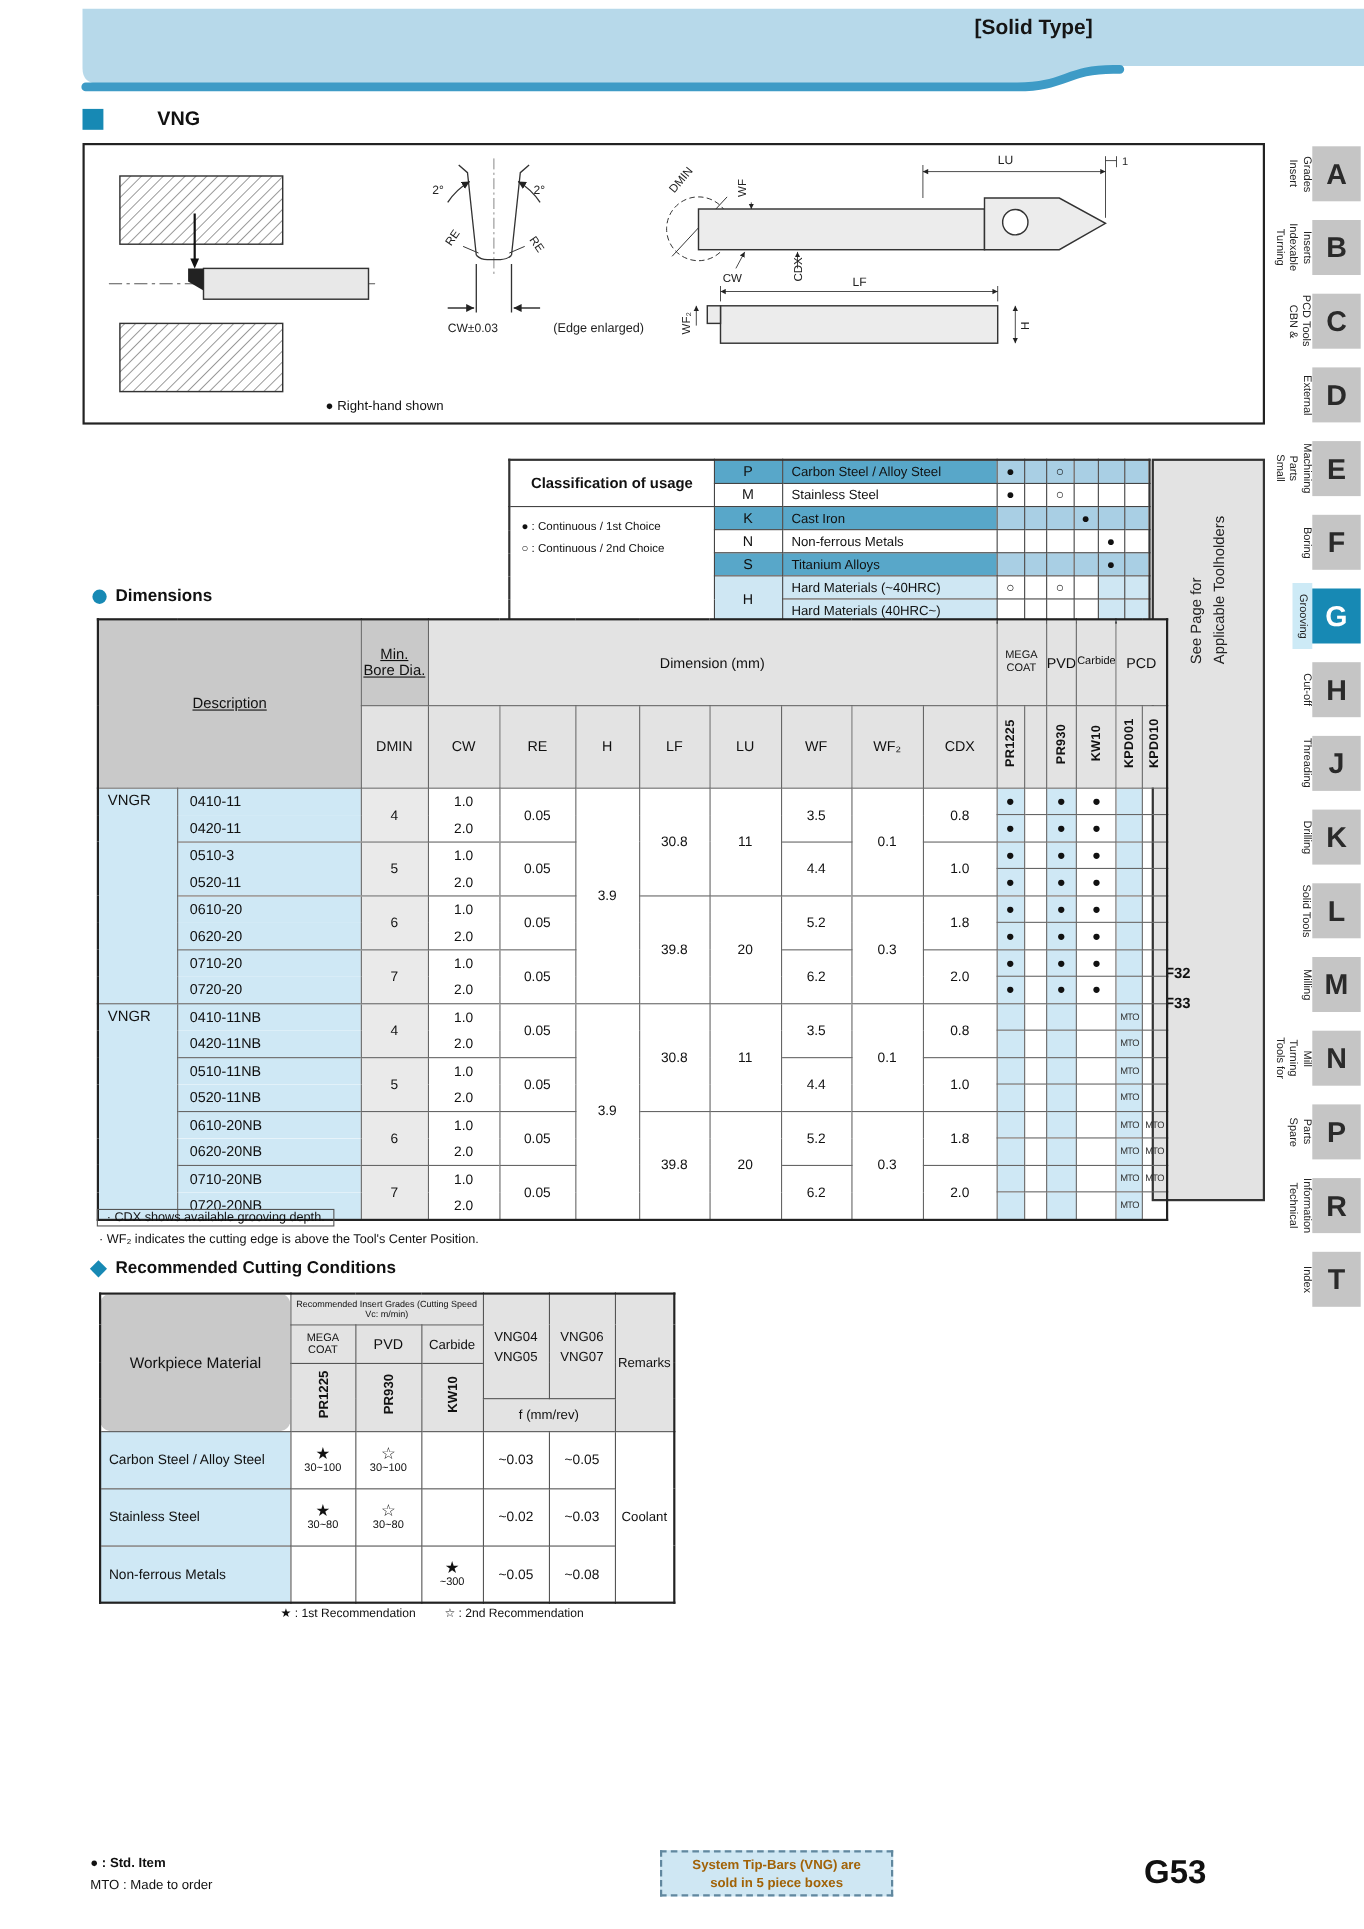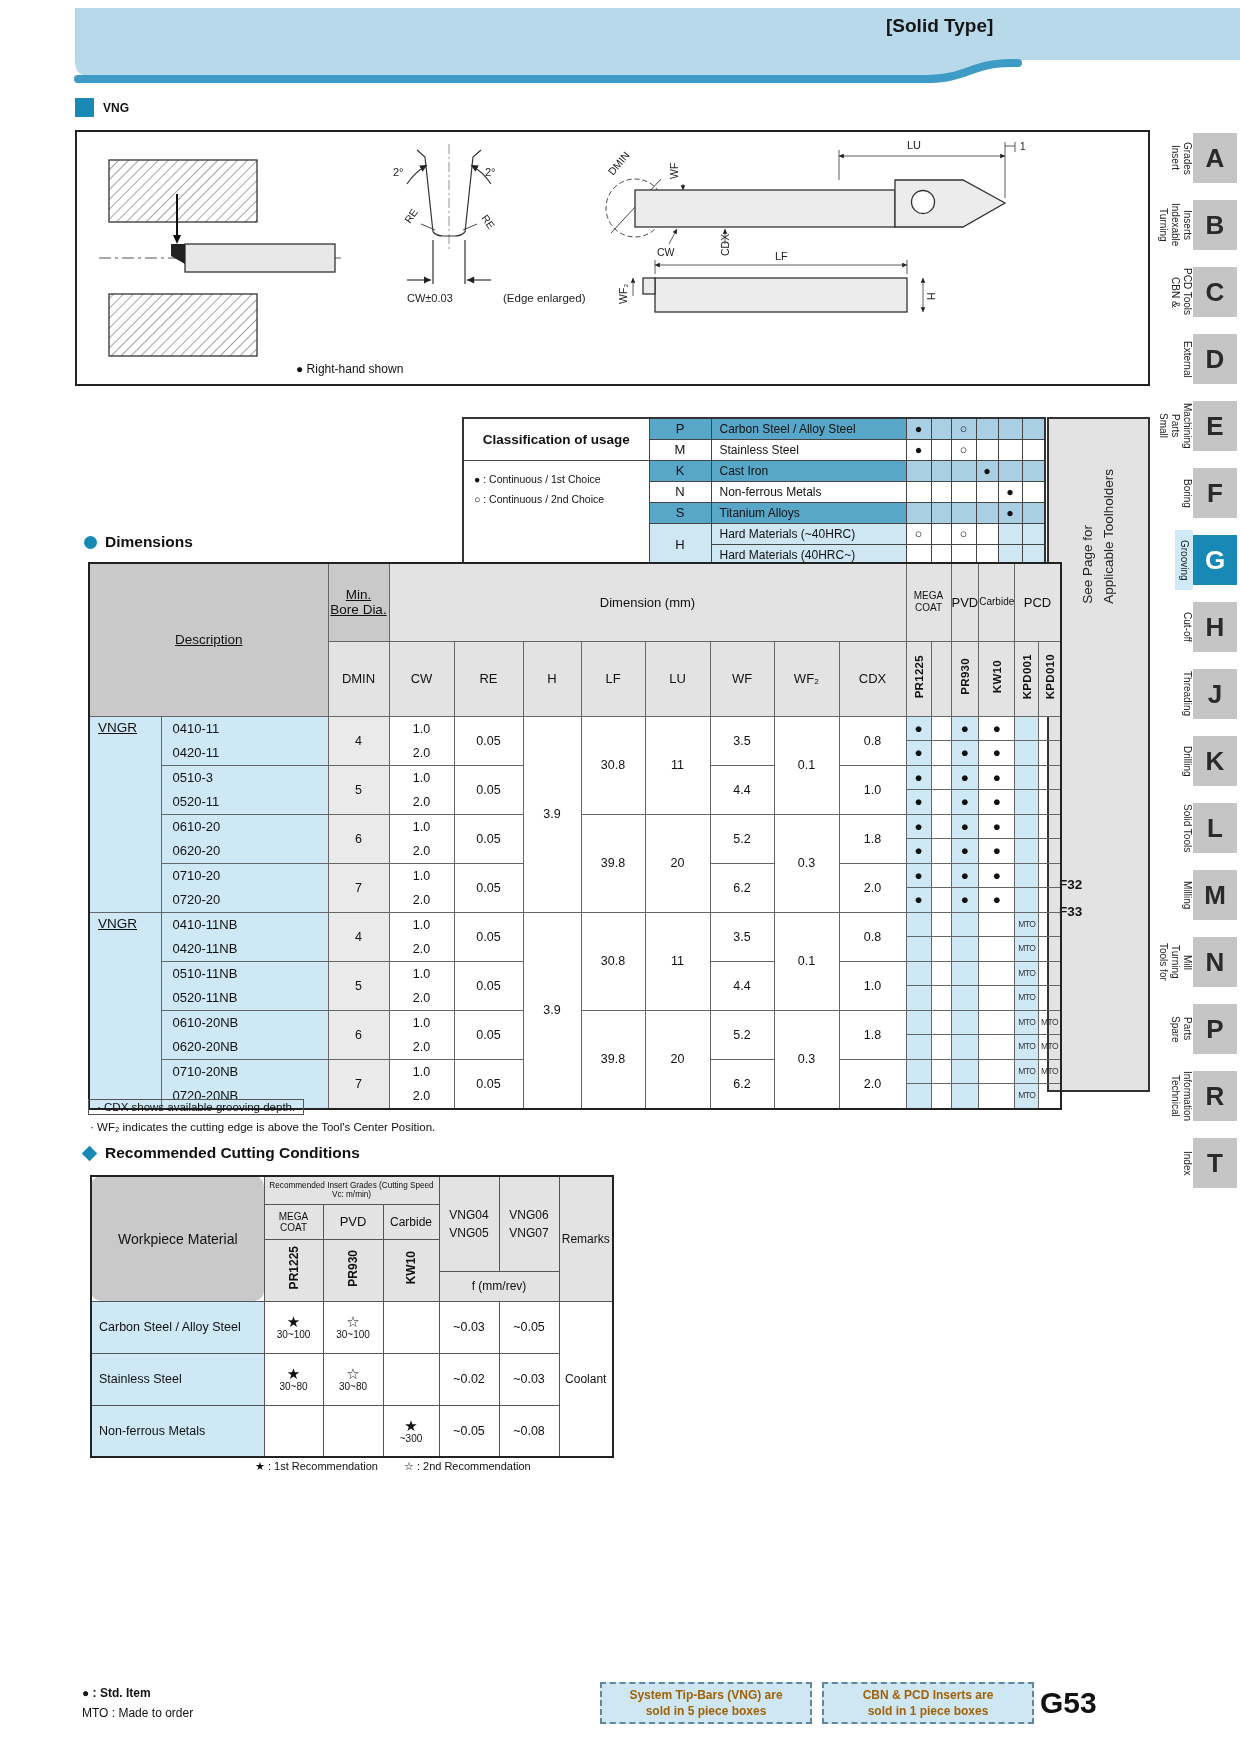--- a/index.html
+++ b/index.html
@@ -9,21 +9,21 @@
   .pre{white-space:pre-line;}
 
   
   #banner-svg{left:0;top:0;}
   .page-title{left:92px;top:27px;font-size:26px;font-weight:bold;letter-spacing:-0.4px;color:#151515;}
   .type-tag{left:886px;top:15px;font-size:19px;font-weight:bold;color:#151515;}
 
   
   .vng-head{left:75px;top:98px;display:flex;align-items:center;gap:9px;}
   .vng-sq{width:19px;height:19px;background:#1789b4;}
-  .vng-t{font-size:12px;font-weight:bold;}
+  .vng-t{font-size:18px;font-weight:bold;margin-left:40px;}
 
   
   .drawbox{left:75px;top:130px;width:1071px;height:252px;border:2px solid #222;background:#fff;}
   .rhs{left:296px;top:362px;font-size:12px;color:#111;}
 
   
   .classtable{left:462px;top:417px;border-collapse:collapse;table-layout:fixed;border:2px solid #333;}
   .classtable td{border:1px solid #444;padding:0;height:20px;line-height:20px;text-align:center;
                  font-size:12.5px;overflow:hidden;}
   .classtable .ct{background:#fff;font-size:13.5px;font-weight:bold;}
@@ -51,21 +51,21 @@
 
   
   .dimtable{left:88px;top:562px;border-collapse:collapse;table-layout:fixed;border:2px solid #222;}
   .dimtable td,.dimtable th{border-right:1px solid #666;border-bottom:1px solid #666;
       padding:0;text-align:center;overflow:hidden;font-weight:normal;}
   .dimtable tr.h1{height:78px;} .dimtable tr.h2{height:75px;} .dimtable tr.dr{height:23.5px;}
   .dimtable .hg{background:#c9c9c9;font-size:13.5px;text-decoration:underline;}
   .dimtable .hl{background:#e3e3e3;font-size:13px;}
   .dimtable .s10{font-size:10px;line-height:1.2;}
   .dimtable .ob{border-bottom:none;}
-  .cv{vertical-align:top;text-align:left !important;padding:3px 0 0 8px !important;font-weight:bold;font-size:13.5px;background:#cfe8f5;text-decoration:underline;}
+  .cv{vertical-align:top;text-align:left !important;padding:3px 0 0 8px !important;font-weight:bold;font-size:13.5px;background:#cfe8f5;}
   .cmo{text-align:left !important;padding-left:11px !important;font-weight:bold;font-size:13px;background:#cfe8f5;}
   .cn{font-size:12.5px;background:#fff;}
   .cdm{background:#eaeaea;}
   .mk{font-size:13.5px;line-height:23.5px;}
   .mk.bb{background:#cfe8f5;}
   .mk.mto{font-size:8.5px;letter-spacing:-0.6px;color:#333;}
   .vt{background:#e3e3e3;}
   .vt span{display:inline-block;writing-mode:vertical-rl;transform:rotate(180deg);
            font-size:11.5px;font-weight:bold;letter-spacing:0.3px;}
 
@@ -795,17 +795,15 @@
           <span>Index</span>
         </div>
         <div class="sb-tab">T</div>
       </div>
   </div>
 
   <div class="abs f1">● : Std. Item</div>
   <div class="abs f2">MTO : Made to order</div>
   <div class="abs fbox fbox1 pre">System Tip-Bars (VNG) are
 sold in 5 piece boxes</div>
-  <div class="abs fbox fbox2 pre">CBN &amp; PCD Inserts are
-sold in 1 piece boxes</div>
   <div class="abs gnum">G53</div>
 
 </div>
 
 </body></html>

